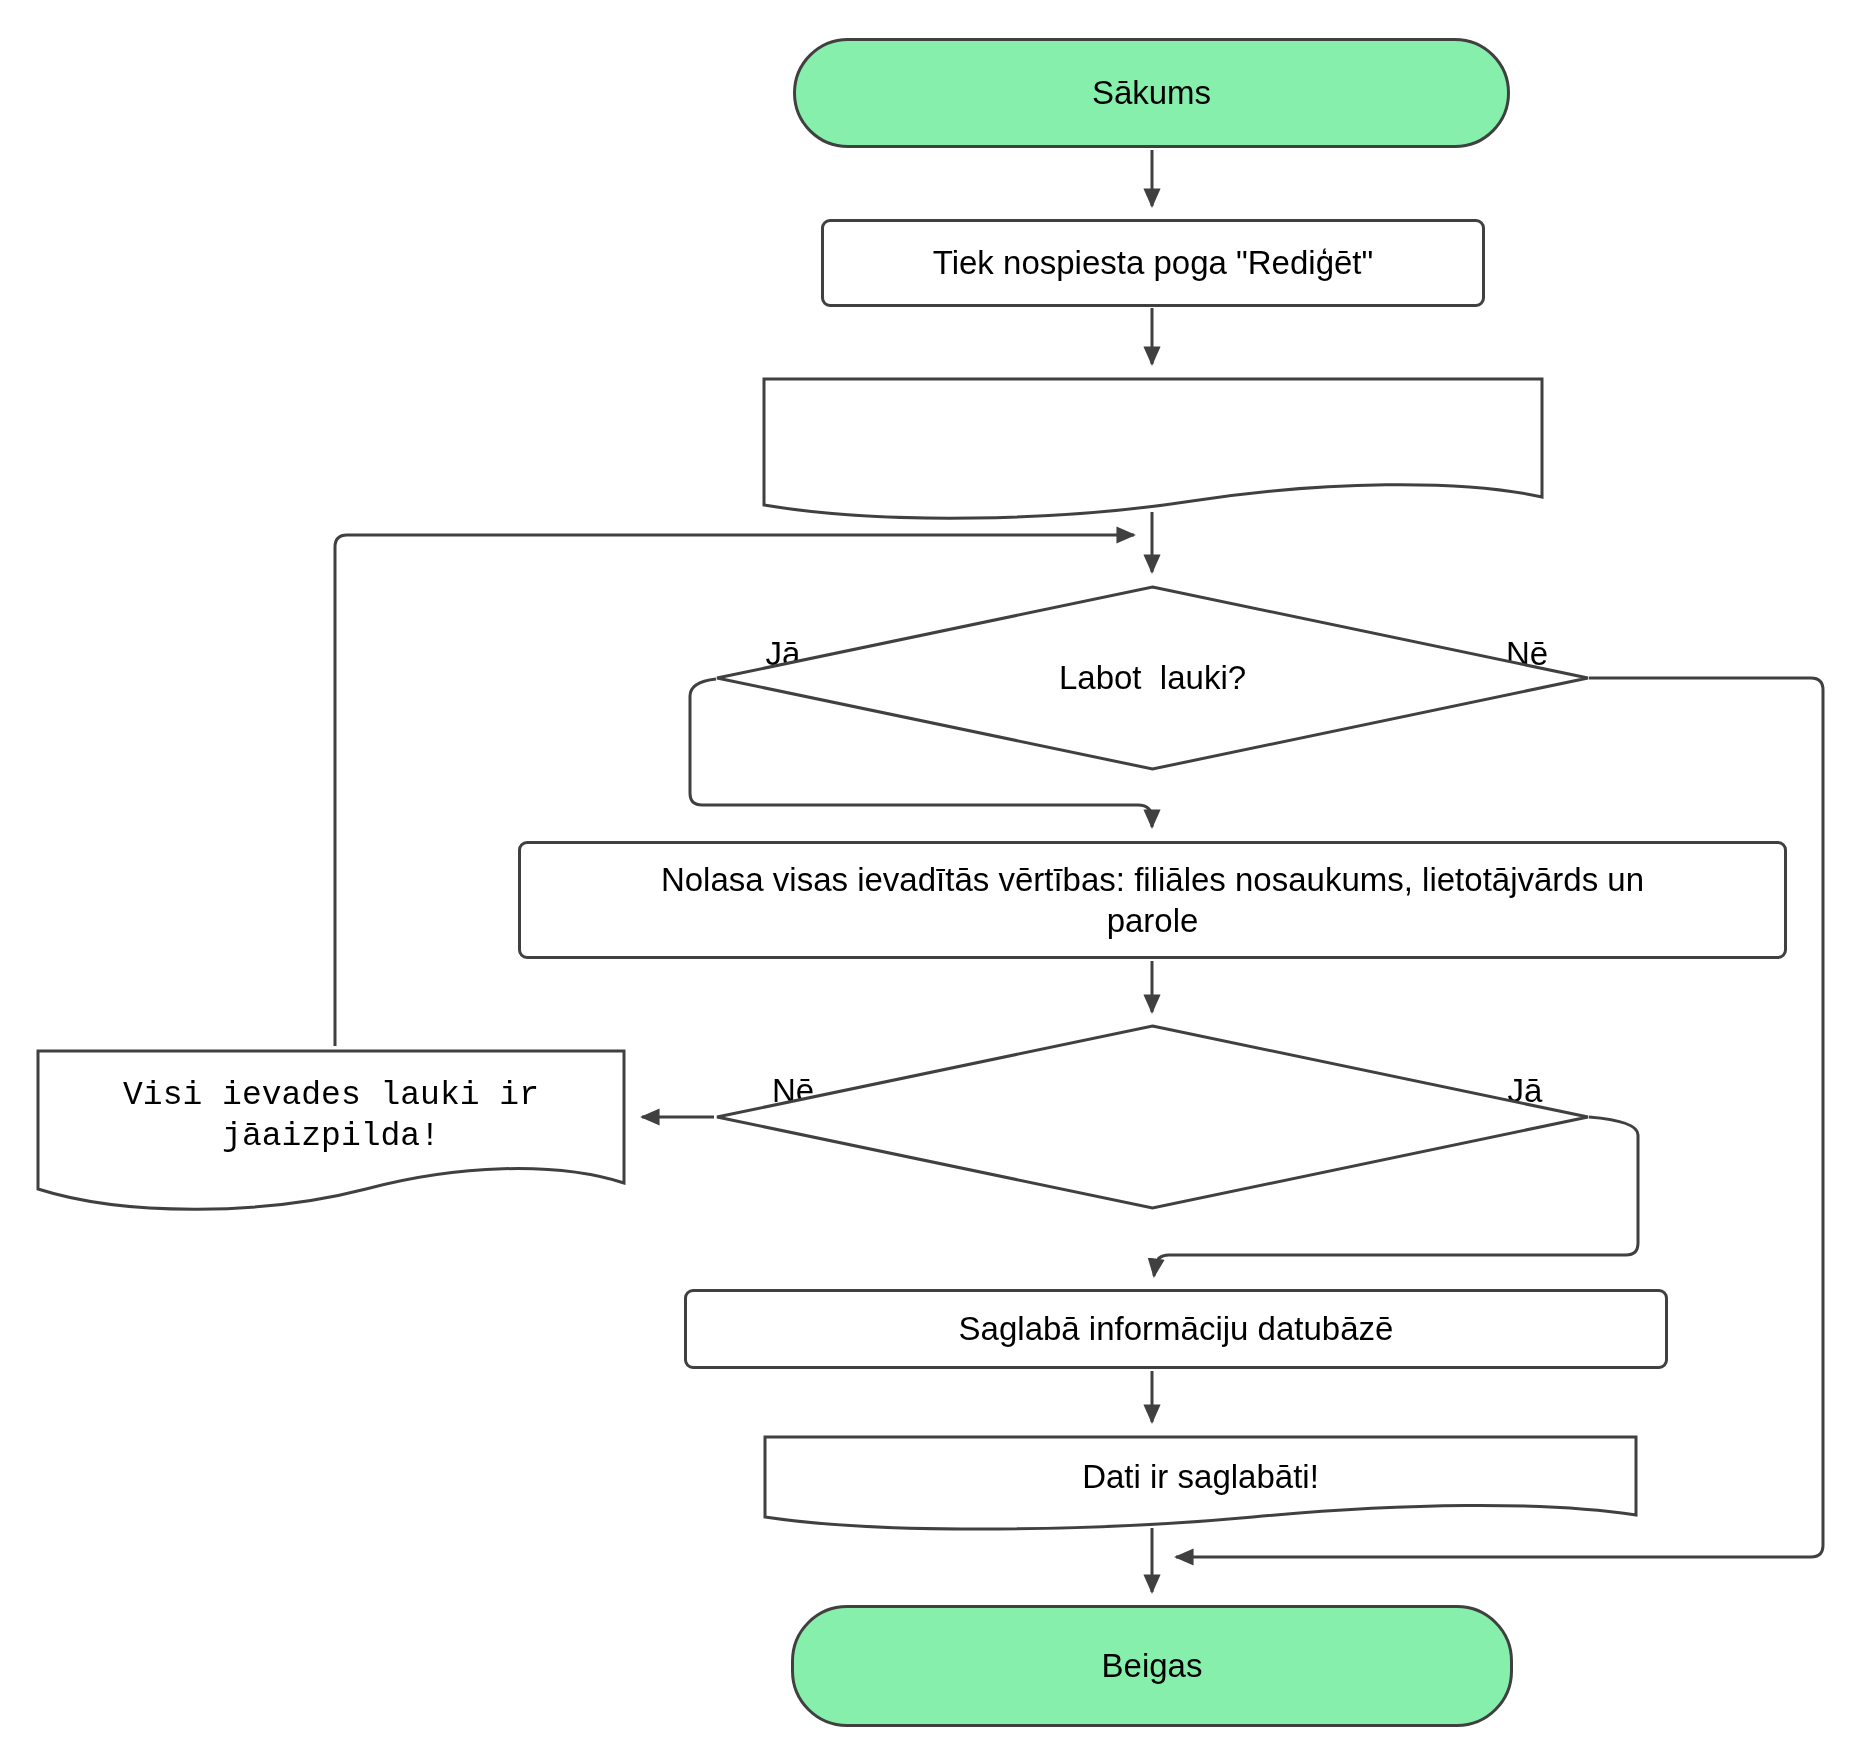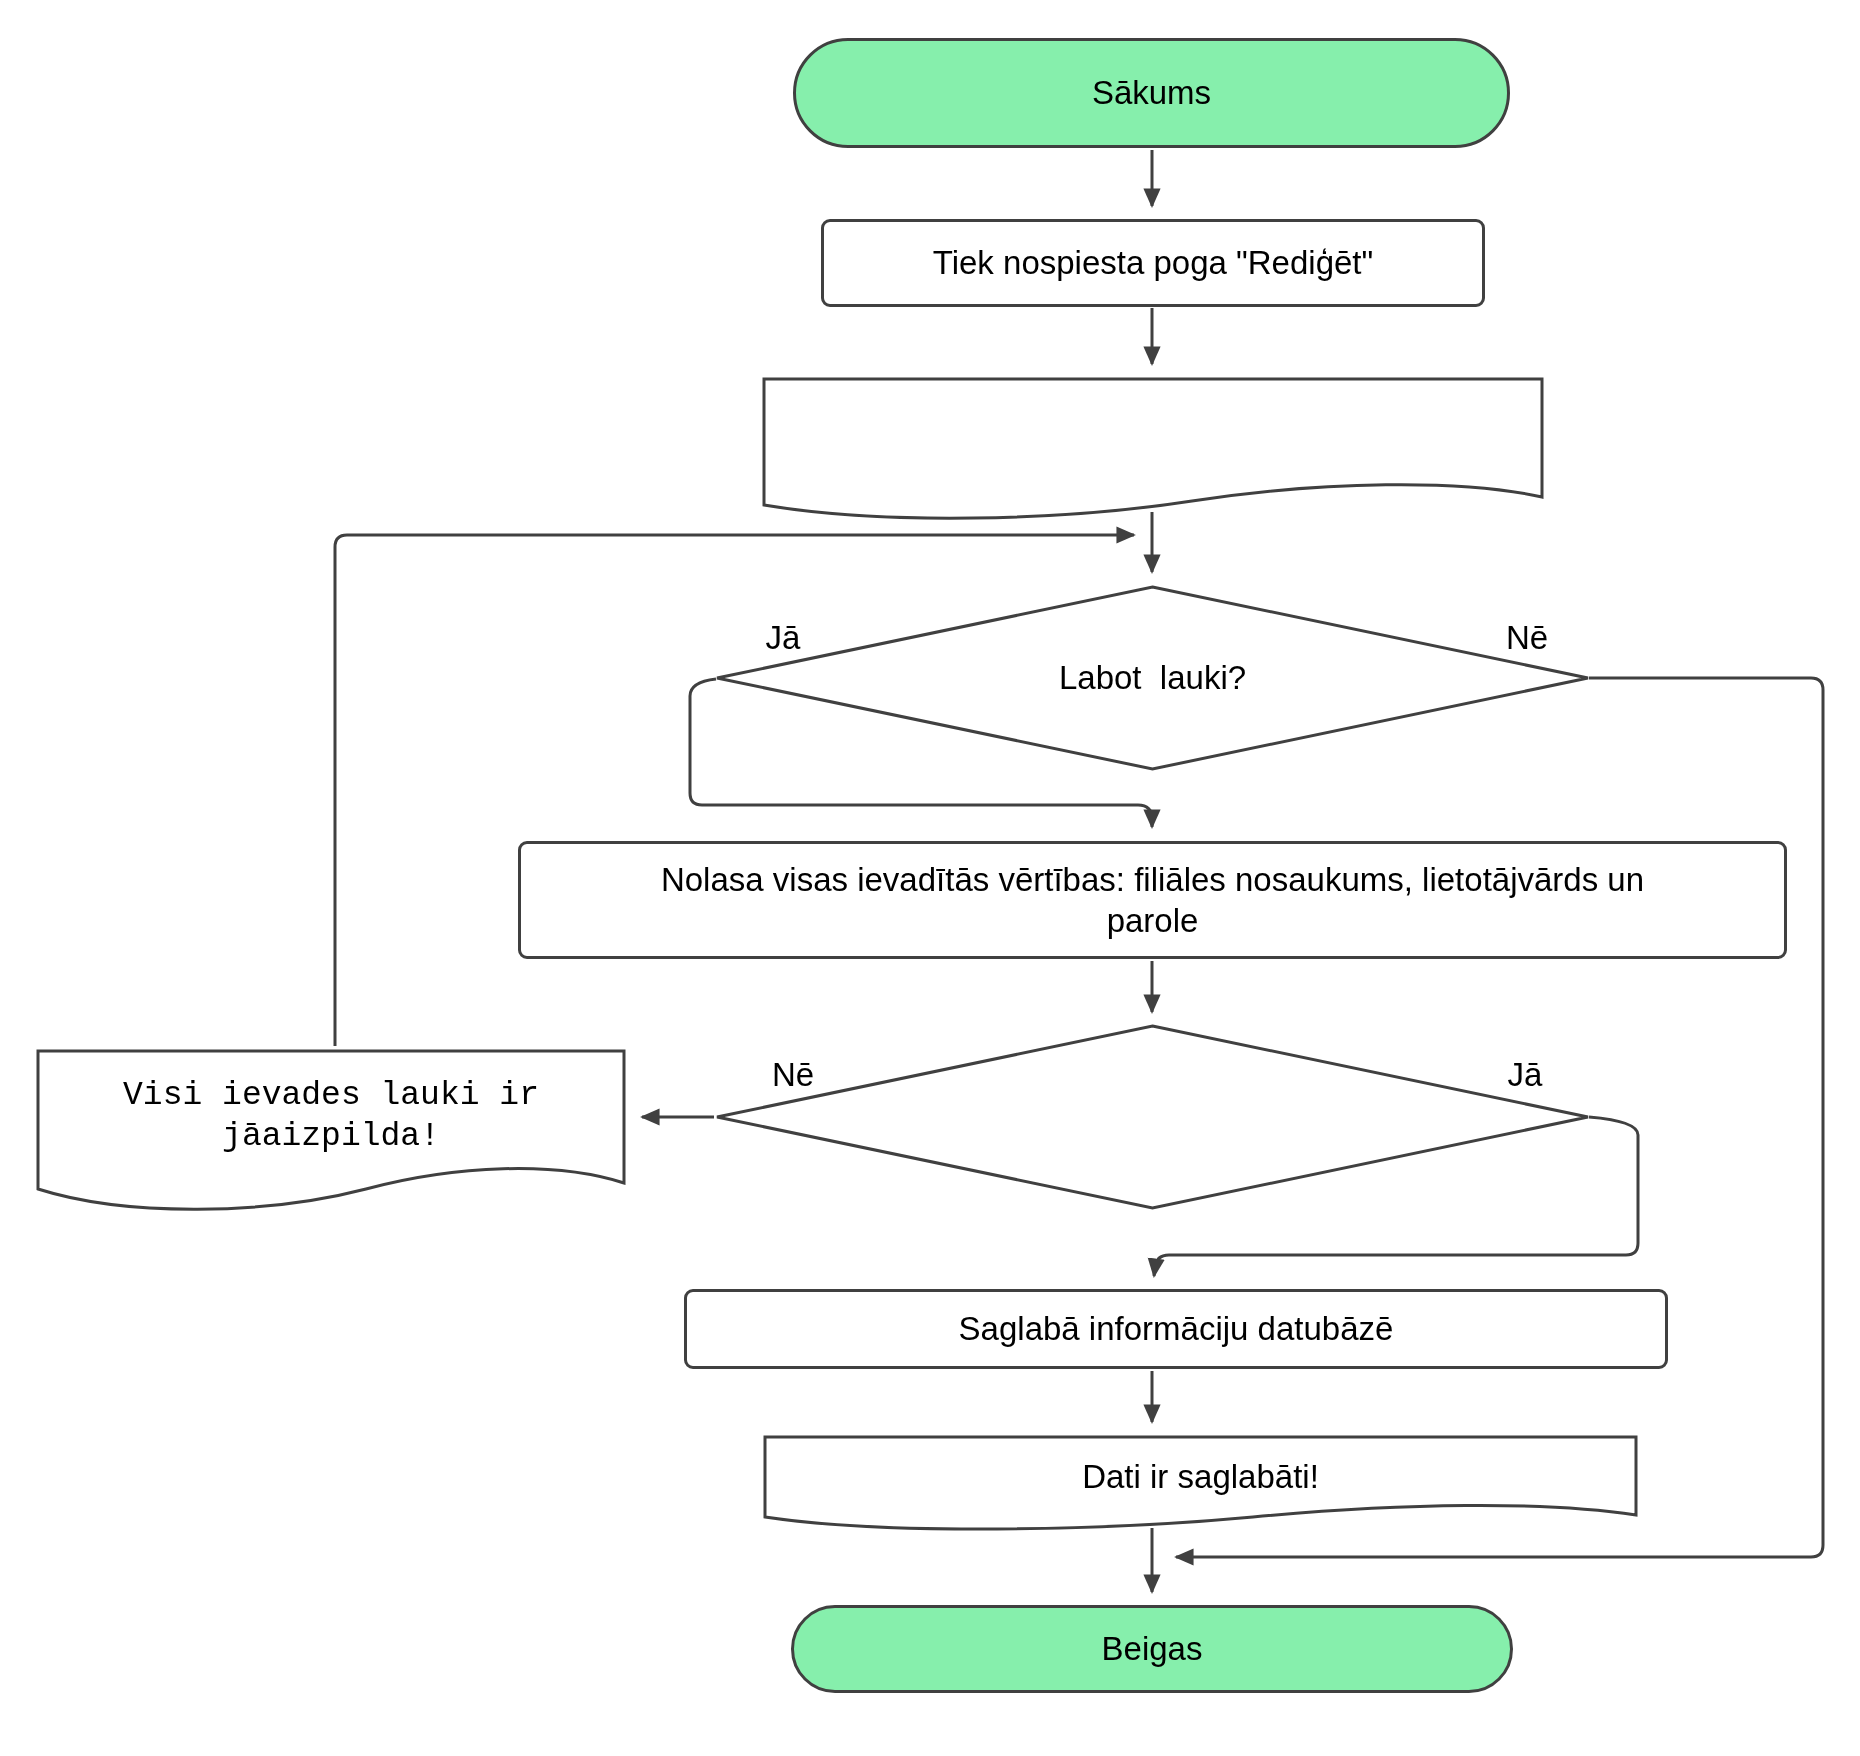--- a/index.html
+++ b/index.html
@@ -25,21 +25,21 @@
     background:#86efac;border:3px solid #404040;border-radius:56px;
   }
   .shape-svg{position:absolute;left:0;top:0;width:100%;height:100%;}
   .overlay-label{
     position:relative;z-index:2;width:100%;
     display:flex;align-items:center;justify-content:center;text-align:center;
   }
   .prewrap{white-space:pre-wrap;}
   .edge-label{
     position:absolute;font-size:33px;color:#000;
-    display:flex;align-items:center;justify-content:center;
+    display:flex;align-items:center;justify-content:center;margin-top:16px;
   }
   #connectors{position:absolute;left:0;top:0;z-index:0;}
   .node{z-index:1;}
 </style>
 </head>
 <body>
 
 <div id="canvas">
 
   <svg id="connectors" width="1860" height="1756" viewBox="0 0 1860 1756">
@@ -118,17 +118,17 @@
 
   <div class="node" style="left:715px;top:1435px;width:875px;height:102px;margin-left:48px;">
     <svg class="shape-svg" viewBox="0 0 875 102">
       <path d="M 2 2 L 873 2 L 873 80
                C 780 66, 640 68, 490 82
                C 340 96, 120 100, 2 82 Z" fill="#ffffff" stroke="#404040" stroke-width="3"></path>
     </svg>
     <div class="overlay-label" style="padding-bottom:18px;">Dati ir saglabāti!</div>
   </div>
 
-  <div class="node term" style="left:791px;top:1605px;width:722px;height:88px;">
+  <div class="node term" style="left:791px;top:1605px;width:722px;height:122px;">
     <div class="overlay-label">Beigas</div>
   </div>
 
 </div>
 
 </body></html>

